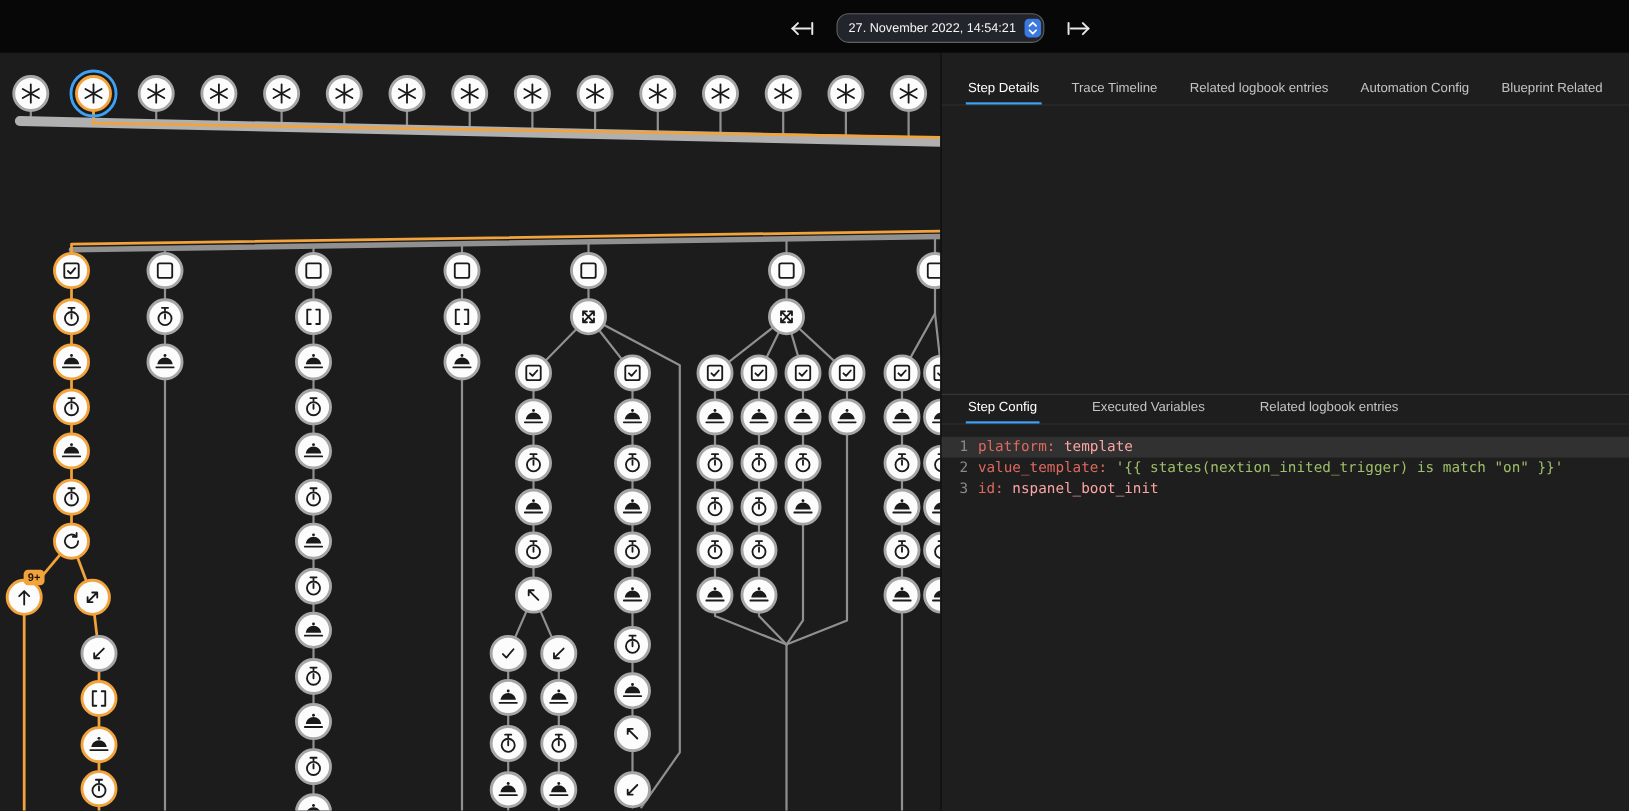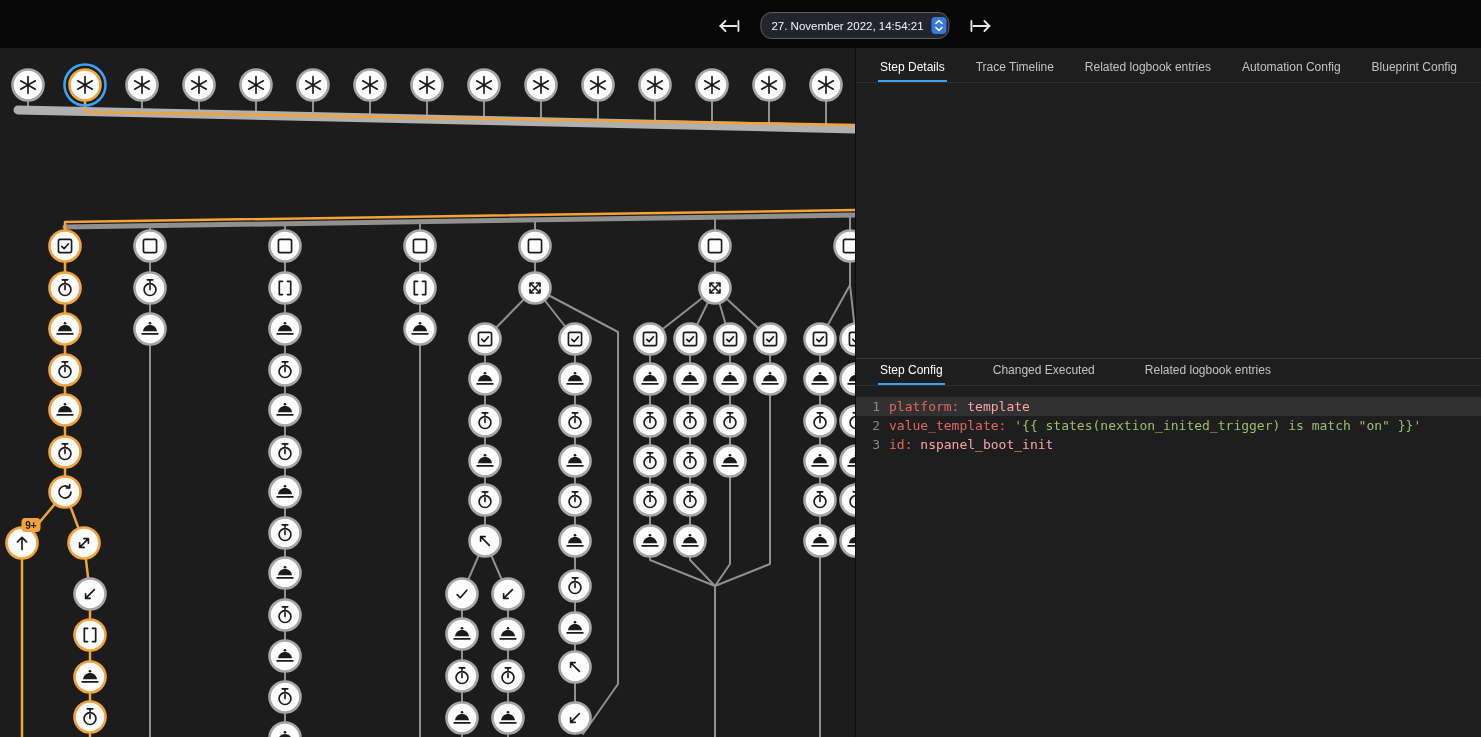--- a/index.html
+++ b/index.html
@@ -22,21 +22,21 @@
   .graph-area{position:absolute;left:0;top:48px;width:855px;height:689px;background:#1c1c1c;overflow:hidden;}
   .node-icon path,.node-icon rect,.node-icon circle{
     stroke:#1a1a1a;stroke-width:1.9;fill:none;stroke-linecap:round;stroke-linejoin:round;}
   .node-icon .f{fill:#1a1a1a;stroke:none;}
   
   .rpanel{position:absolute;left:855px;top:48px;width:626px;height:689px;background:#1e1e1e;
     border-left:1px solid #0c0c0c;display:flex;flex-direction:column;box-sizing:border-box;}
   .top-section{height:310px;display:flex;flex-direction:column;box-sizing:border-box;}
   .bottom-section{flex:1;border-top:1px solid #3a3a3a;display:flex;flex-direction:column;box-sizing:border-box;}
   .tabbar{display:flex;align-items:flex-end;border-bottom:1px solid #2e2e2e;box-sizing:border-box;}
-  .tabbar.spread{justify-content:space-between;padding:0 22px;height:35px;}
+  .tabbar.spread{justify-content:space-between;padding:0 22px;height:48px;}
   .tabbar.left{gap:46px;padding:0 22px;height:27px;}
   .tab{font-size:12px;color:#c3c3c3;padding:8px 2px 6px;border-bottom:2px solid transparent;
     cursor:pointer;white-space:nowrap;}
   .tab.active{color:#ffffff;border-bottom-color:#3da2f5;}
   .executed{padding:22px 16px;font-size:13.5px;color:#ededed;}
   
   .code-block{margin-top:11px;font-family:"DejaVu Sans Mono", monospace;font-size:13px;}
   .code-line{display:flex;line-height:19px;}
   .code-line.active{background:#313131;}
   .gutter{width:24px;text-align:right;padding-right:9px;color:#8a8a8a;flex:none;}
@@ -925,27 +925,27 @@
     </svg>
 </div>
 
 <div class="rpanel">
   <div class="top-section">
     <div class="tabbar spread" id="tabs-top">
         <div class="tab active">Step Details</div>
         <div class="tab">Trace Timeline</div>
         <div class="tab">Related logbook entries</div>
         <div class="tab">Automation Config</div>
-        <div class="tab">Blueprint Config</div>
+        <div class="tab">Blueprint Related</div>
       </div>
   </div>
   <div class="bottom-section">
     <div class="tabbar left" id="tabs-bottom">
         <div class="tab active">Step Config</div>
-        <div class="tab">Changed Executed</div>
+        <div class="tab">Executed Variables</div>
         <div class="tab">Related logbook entries</div>
       </div>
     <div class="code-block" id="code-lines">
         <div class="code-line active">
           <span class="gutter">1</span>
           <span class="code-text"><span class="tok-key">platform:</span><span class="tok-plain"> template</span></span>
         </div>
         <div class="code-line">
           <span class="gutter">2</span>
           <span class="code-text"><span class="tok-key">value_template:</span><span class="tok-plain"> </span><span class="tok-str">'{{ states(nextion_inited_trigger) is match "on" }}'</span></span>

